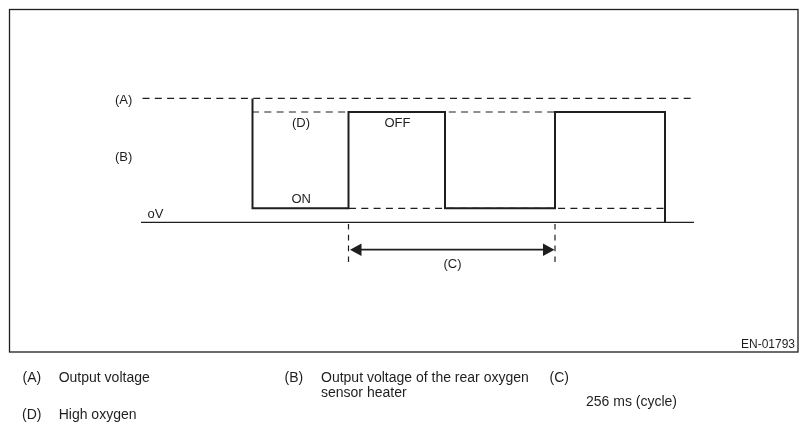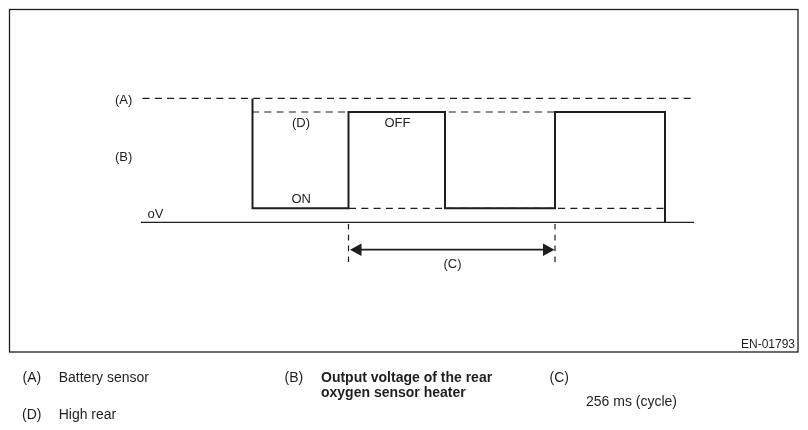--- a/index.html
+++ b/index.html
@@ -45,25 +45,25 @@
   <polygon points="350,249.7 361.5,243.4 361.5,256" fill="#1e1e1e"></polygon>
   <polygon points="554.5,249.7 543,243.4 543,256" fill="#1e1e1e"></polygon>
 
   <text x="443.5" y="268.4" font-size="13px">(C)</text>
 
   <text x="741" y="348.4" font-size="12px">EN-01793</text>
 </svg>
 
 <div class="leg" style="left:22.5px;top:369.9px;">(A)</div>
 
-<div class="leg" style="left:58.7px;top:369.9px;">Battery sensor</div>
+<div class="leg" style="left:58.7px;top:369.9px;">Output voltage</div>
 
 <div class="leg" style="left:284.5px;top:369.9px;">(B)</div>
 
-<div class="leg" style="left:321px;top:369.9px;white-space:normal;width:215px;font-weight:bold;">Output voltage of the rear oxygen sensor heater</div>
+<div class="leg" style="left:321px;top:369.9px;white-space:normal;width:215px;">Output voltage of the rear oxygen sensor heater</div>
 
 <div class="leg" style="left:549.5px;top:369.9px;">(C)</div>
 
 <div class="leg" style="left:586px;top:369.9px;margin-top:24px;">256 ms (cycle)</div>
 
 <div class="leg" style="left:22px;top:406.8px;">(D)</div>
 
-<div class="leg" style="left:58.7px;top:406.8px;">High rear</div>
+<div class="leg" style="left:58.7px;top:406.8px;">High oxygen</div>
 
 </body></html>

